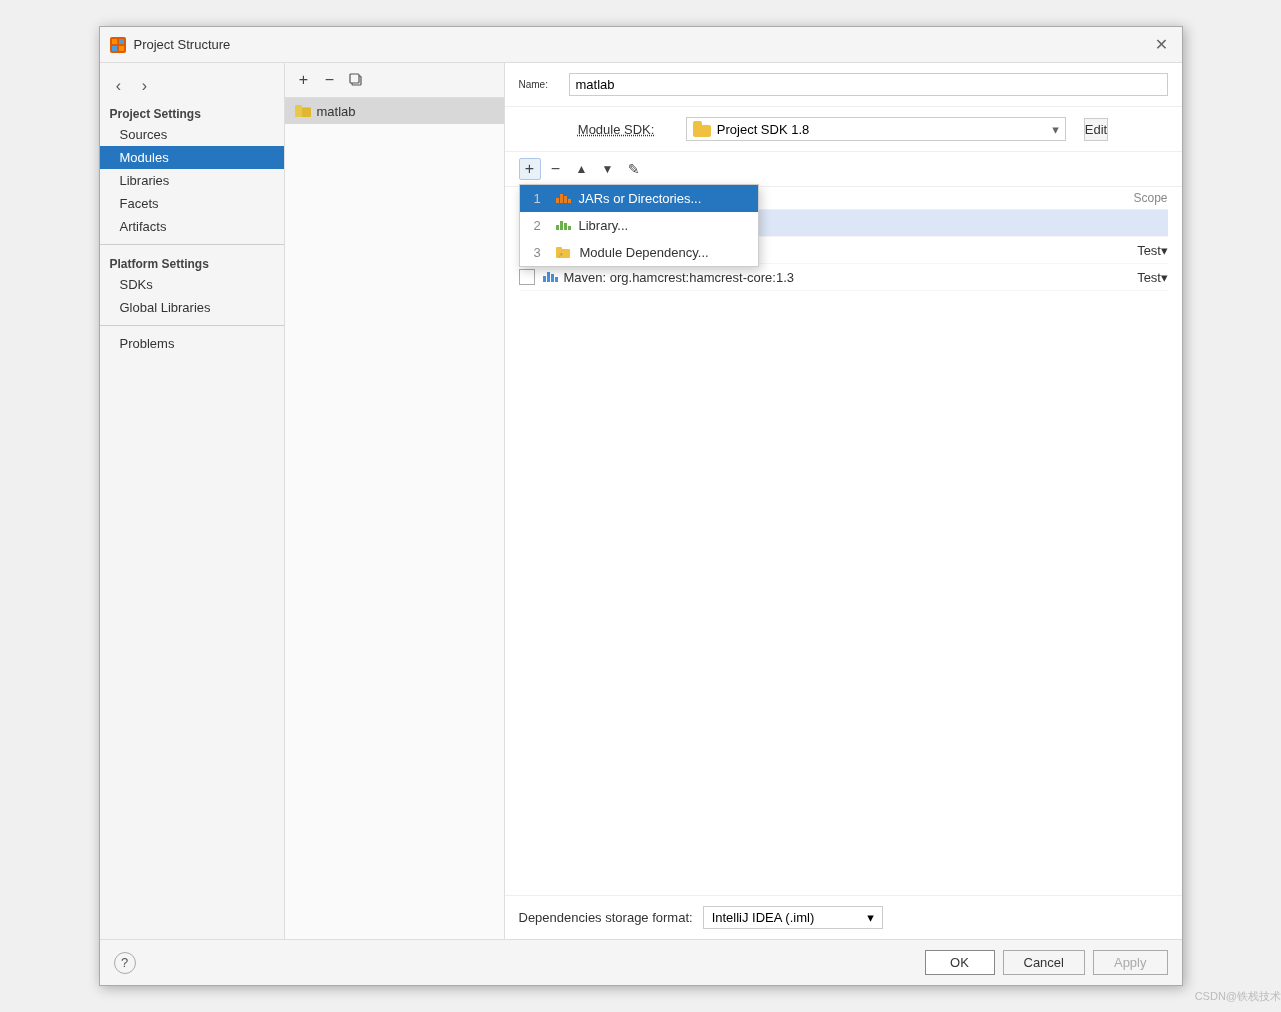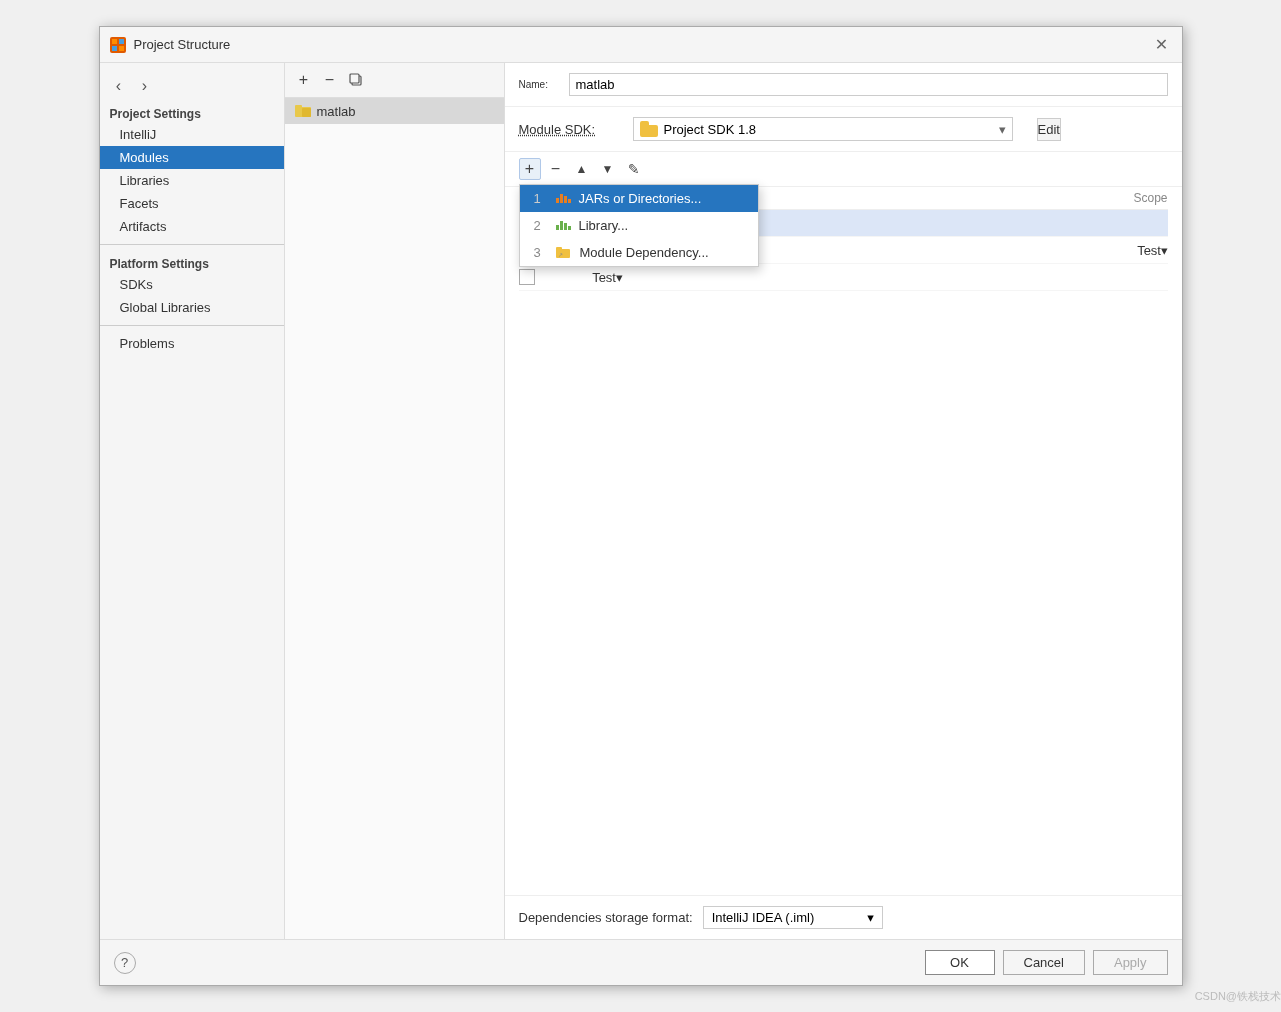--- a/index.html
+++ b/index.html
@@ -208,22 +208,23 @@
     .tab.active {
       color: #1a1a1a;
       border-bottom: 2px solid #4a9ede;
       font-weight: 500;
     }
     
     .sdk-row {
       display: flex;
       align-items: center;
       padding: 10px 14px;
-      gap: 24px;
+      gap: 18px;
       border-bottom: 1px solid #eee;
+      justify-content: center;
     }
     .sdk-label {
       font-size: 13px;
       color: #333;
       min-width: 90px;
       text-decoration: underline;
       text-decoration-style: dotted;
     }
     .sdk-select {
       flex: 1;
@@ -487,21 +488,21 @@
   </div>
 
   <div class="main-content">
 
     <div class="sidebar">
       <div class="sidebar-nav-row">
         <button class="nav-btn">‹</button>
         <button class="nav-btn">›</button>
       </div>
       <div class="sidebar-section-label">Project Settings</div>
-      <div class="sidebar-item">IntelliJ</div>
+      <div class="sidebar-item">Sources</div>
       <div class="sidebar-item active">Modules</div>
       <div class="sidebar-item">Libraries</div>
       <div class="sidebar-item">Facets</div>
       <div class="sidebar-item">Artifacts</div>
       <hr class="sidebar-divider">
       <div class="sidebar-section-label">Platform Settings</div>
       <div class="sidebar-item">SDKs</div>
       <div class="sidebar-item">Global Libraries</div>
       <hr class="sidebar-divider">
       <div class="sidebar-item">Problems</div>
@@ -620,20 +621,29 @@
             <span>Maven: junit:junit:4.11</span>
           </div>
           <div class="dep-scope">
             <span>Test</span>
             <span>▾</span>
           </div>
         </div>
 
         <div class="dep-row">
           <div class="dep-check"></div>
+          <div class="dep-name">
+            <span class="maven-icon">
+              <div class="maven-bar bar1"></div>
+              <div class="maven-bar bar2"></div>
+              <div class="maven-bar bar3"></div>
+              <div class="maven-bar bar4"></div>
+            </span>
+            <span>Maven: org.hamcrest:hamcrest-core:1.3</span>
+          </div>
           <div class="dep-scope">
             <span>Test</span>
             <span>▾</span>
           </div>
         </div>
       </div>
 
       <div class="storage-row">
         <span class="storage-label">Dependencies storage format:</span>
         <div class="storage-select">

